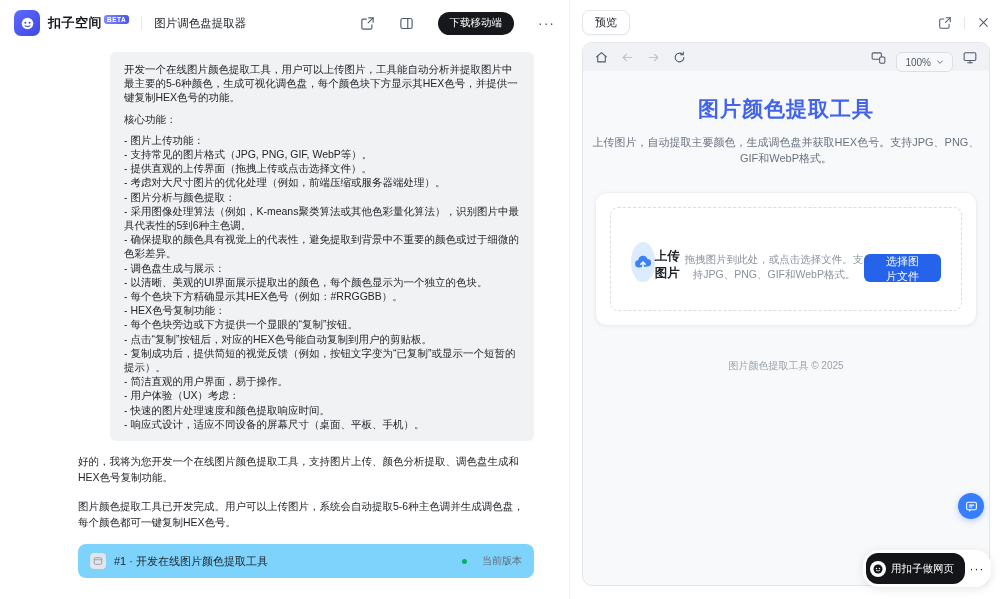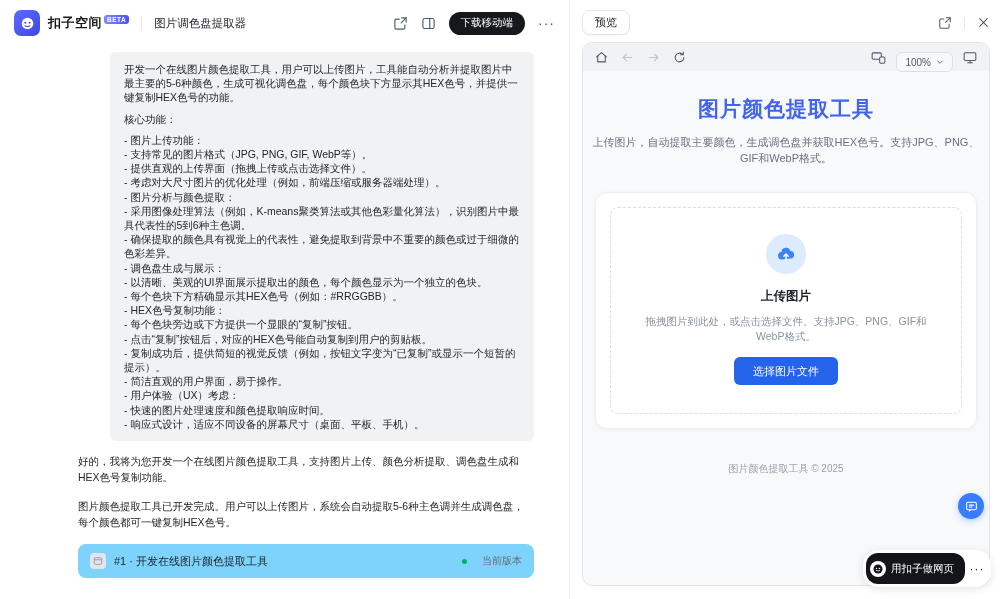--- a/index.html
+++ b/index.html
@@ -12,21 +12,21 @@
   .app { display:flex; width:1000px; height:599px; }
 
   
   .left-panel { width:570px; flex-shrink:0; border-right:1px solid #eceef2; display:flex; flex-direction:column; background:#fff; }
   .left-header { height:46px; flex-shrink:0; display:flex; align-items:center; padding:0 14px; }
   .logo { width:26px; height:26px; border-radius:7px; background:linear-gradient(135deg,#5a6bff,#4247e0); display:flex; align-items:center; justify-content:center; flex-shrink:0; }
   .brand { font-size:13px; font-weight:bold; color:#16181d; margin-left:8px; letter-spacing:.5px; }
   .beta-badge { font-size:6.5px; font-weight:bold; color:#fff; background:linear-gradient(90deg,#7d8bff,#4d53e8); border-radius:3px; padding:1px 3px; vertical-align:super; margin-left:2px; }
   .header-divider { width:1px; height:14px; background:#e5e6eb; margin:0 12px; }
   .doc-title { font-size:11.5px; color:#1f2329; }
-  .header-actions { margin-left:auto; display:flex; align-items:center; gap:13px; }
+  .header-actions { margin-left:auto; display:flex; align-items:center; gap:24px; }
   .icon-btn { display:flex; align-items:center; justify-content:center; color:#4e5969; cursor:pointer; background:none; border:none; }
   .download-btn { background:#17181c; color:#fff; font-size:10.5px; height:23px; padding:0 12px; border-radius:12px; border:none; display:flex; align-items:center; cursor:pointer; white-space:nowrap; }
   .ellipsis { font-size:14px; color:#4e5969; letter-spacing:1px; line-height:1; }
 
   .chat-scroll { flex:1; padding:6px 35px 10px 78px; overflow:hidden; }
   .user-bubble { margin-left:32px; background:#f1f2f4; border-radius:6px; padding:10px 14px; font-size:10.5px; line-height:14.2px; color:#23262b; }
   .msg-line { min-height:7px; word-break:break-all; }
   .assistant { margin-top:13px; font-size:10.5px; line-height:15.5px; color:#23262b; }
   .msg-para { margin-bottom:14px; }
   .version-card { margin-top:2px; height:34px; background:#7dd3fc; border-radius:8px; display:flex; align-items:center; padding:0 12px; gap:8px; cursor:pointer; }
@@ -46,21 +46,21 @@
   .frame-toolbar { height:28px; flex-shrink:0; background:#f1f2f5; display:flex; align-items:center; padding:0 12px; gap:13px; }
   .tb-icon { display:flex; align-items:center; color:#4e5969; cursor:pointer; background:none; border:none; }
   .tb-icon.disabled { color:#c0c4cc; }
   .tb-right { margin-left:auto; display:flex; align-items:center; gap:10px; }
   .zoom-box { border:1px solid #dcdfe5; background:#f7f8fa; border-radius:6px; height:20px; padding:0 8px; font-size:10px; color:#4e5969; display:flex; align-items:center; gap:5px; cursor:pointer;margin-top:10px; }
 
   .frame-content { flex:1; display:flex; flex-direction:column; align-items:center; padding-top:24px; }
   .page-title { font-size:21px; font-weight:bold; color:#4263eb; letter-spacing:1px; }
   .page-subtitle { margin-top:11px; width:388px; text-align:center; font-size:11px; line-height:16px; color:#6a7280; }
   .upload-card { margin-top:26px; width:382px; background:#fff; border:1px solid #edeff2; border-radius:12px; padding:14px; box-shadow:0 1px 4px rgba(31,35,41,.05); }
-  .dropzone { border:1.5px dashed #d8dde6; border-radius:8px; padding:26px 20px 28px; display:flex; flex-direction:column; align-items:center; cursor:pointer; }
+  .dropzone { border:1.5px dashed #d8dde6; border-radius:8px; padding:26px 20px 28px; display:flex; flex-direction:row; align-items:flex-end; cursor:pointer; }
   .cloud-circle { width:40px; height:40px; border-radius:50%; background:#dcebfd; display:flex; align-items:center; justify-content:center; }
   .upload-heading { margin-top:14px; font-size:12.5px; font-weight:bold; color:#1f2329; }
   .upload-desc { margin-top:9px; width:302px; text-align:center; font-size:10.5px; line-height:15px; color:#8a919f; }
   .select-btn { margin-top:13px; background:#2563eb; color:#fff; font-size:11px; height:28px; padding:0 19px; border-radius:6px; border:none; cursor:pointer; }
   .page-footer { margin-top:33px; font-size:10px; color:#9aa1ac; }
 
   .chat-float { position:absolute; right:16px; bottom:80px; width:26px; height:26px; border-radius:50%; background:#377dff; display:flex; align-items:center; justify-content:center; box-shadow:0 2px 6px rgba(55,125,255,.35); cursor:pointer; border:none; }
   .coze-pill-wrap { position:absolute; right:9px; bottom:12px; background:#fff; border-radius:15px; padding:3px 2px 3px 3px; display:flex; align-items:center; box-shadow:0 2px 10px rgba(0,0,0,.10); }
   .coze-pill { background:#141518; color:#fff; height:31px; border-radius:12px; display:flex; align-items:center; gap:5px; padding:0 11px 0 4px; font-size:10.5px; cursor:pointer; border:none; white-space:nowrap; }
   .coze-pill-logo { width:16px; height:16px; border-radius:50%; background:#fff; display:flex; align-items:center; justify-content:center; }

